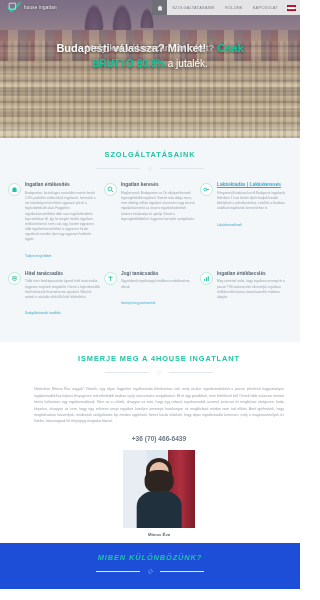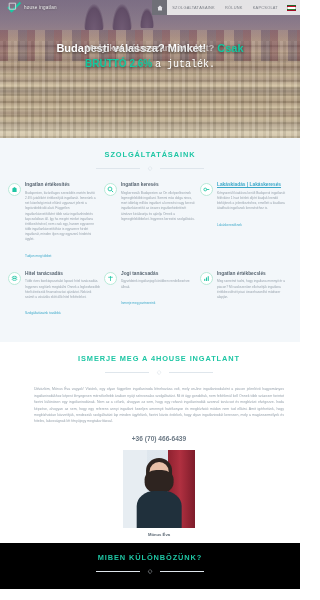--- a/index.html
+++ b/index.html
@@ -131,26 +131,26 @@
     font-size: 9.5px; font-weight: bold; color: rgba(255,255,255,.55);
     text-shadow: 0 1px 3px rgba(0,0,0,.35);
     white-space: nowrap;
   }
   .hero-line-b {
     margin-top: 2px;
     font-size: 10px; font-weight: bold; color: #12c9a0;
     text-shadow: 0 1px 3px rgba(0,0,0,.5);
     white-space: nowrap;
   }
-  .hero-line-b .white { color: #ffffff; font-weight: normal; font-family: Liberation Mono, monospace; }
+  .hero-line-b .white { color: #ffffff; font-weight: normal; }
 
   
   .sec-services { background: #f3f7fa; padding: 12px 0 14px; }
   .sec-about { background: #ffffff; padding: 12px 0 6px; margin-left: 18px; }
-  .sec-diff { background: #000000; padding: 10px 7px 14px; }
+  .sec-diff { background: #1d4ed8; padding: 10px 7px 14px; font-style: italic; }
 
   .sec-title {
     text-align: center;
     font-size: 7.4px; font-weight: bold; letter-spacing: .9px;
     color: #1ec6a4;
   }
   .sec-rule {
     width: 108px; margin: 6px auto 0;
     height: 7px; position: relative;
   }
@@ -291,21 +291,21 @@
       </div>
     </div>
 
     <div class="hero-copy">
       <div class="hero-line-a">
         <span class="hero-ghost">Melyiket válasszam, Minket?</span>
         <span>Budapesti válassza? Minket!</span>
         <span class="accent">Csak</span>
       </div>
       <div class="hero-line-b">
-        <span>BRUTTÓ 2.6%</span>
+        <span>BRUTTÓ 80.6%</span>
         <span class="white">a jutalék.</span>
       </div>
     </div>
   </div>
 
   <section class="sec-services">
     <h2 class="sec-title">SZOLGÁLTATÁSAINK</h2>
     <div class="sec-rule">
       <span>◇</span>
     </div>

